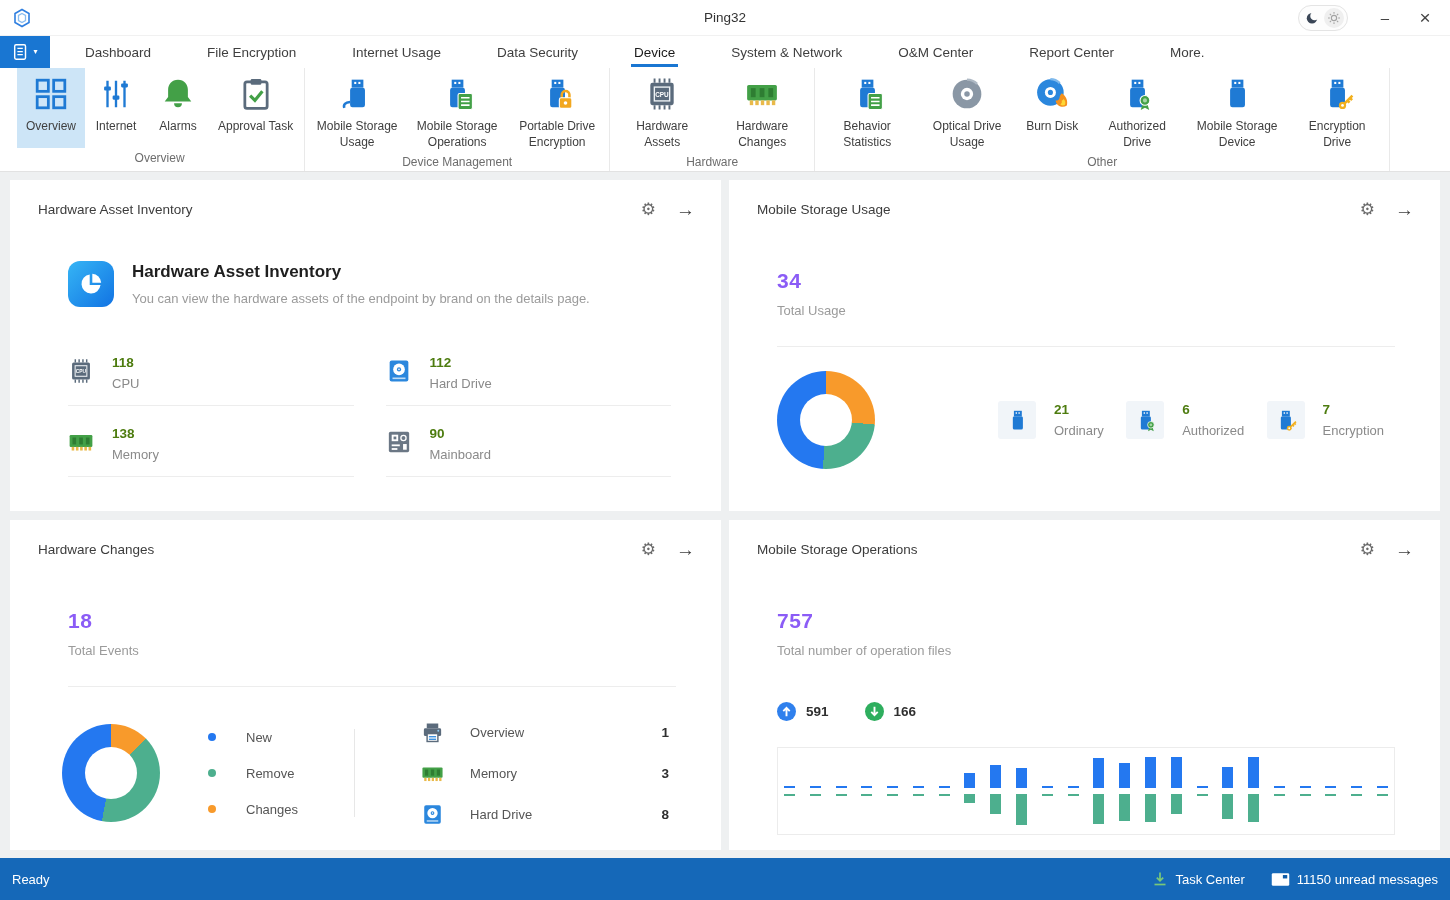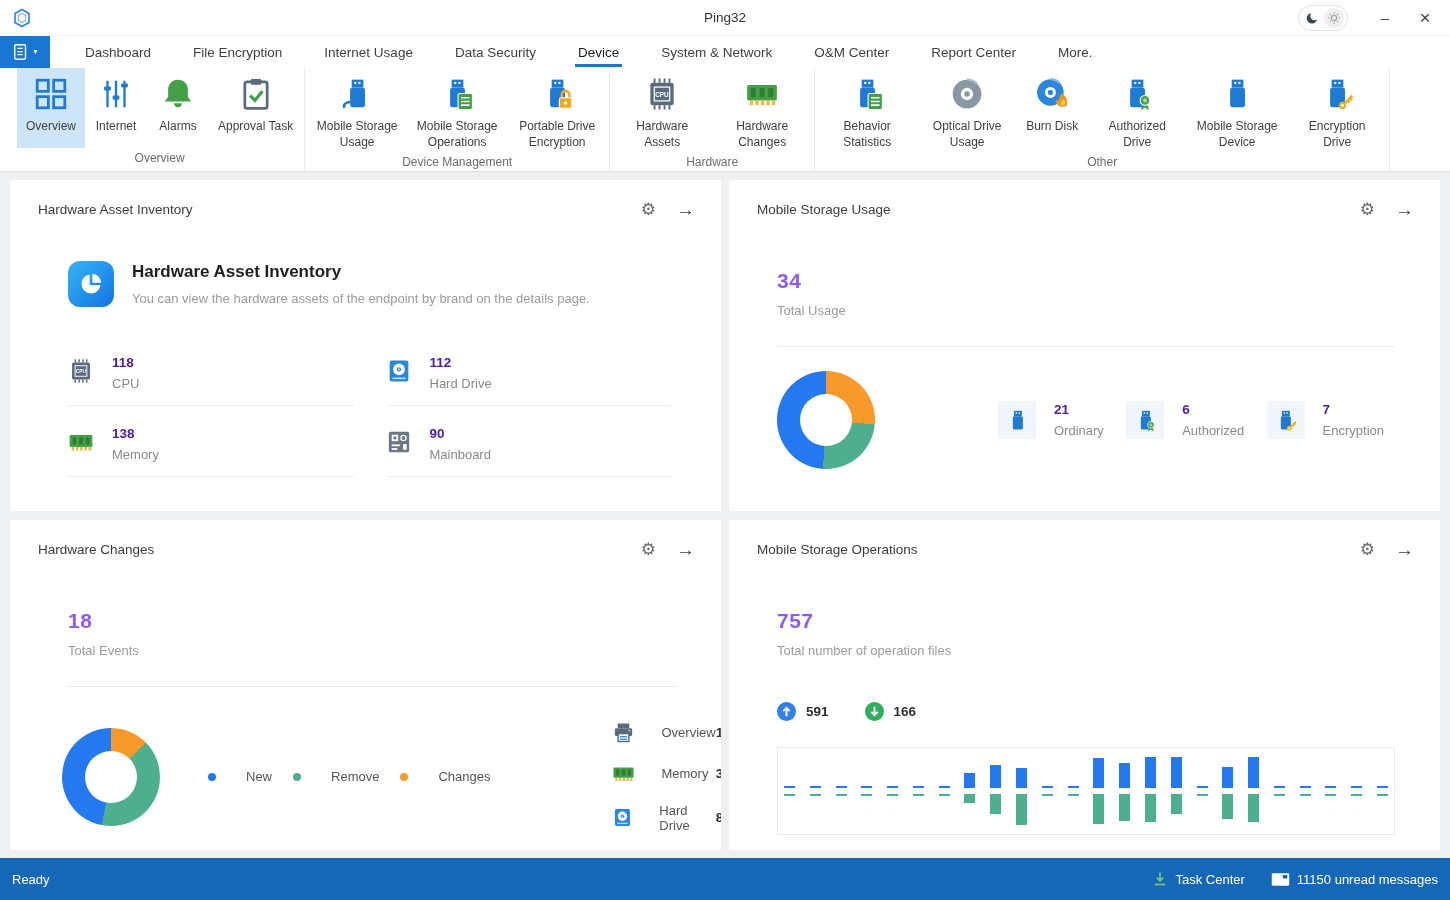--- a/index.html
+++ b/index.html
@@ -24,21 +24,21 @@
     font-size:15px; color:#444; cursor:default; }
   .win-btn.close { font-size:19px; }
 
   
   .menubar { height:32px; display:flex; align-items:stretch; background:#fff; flex:0 0 auto; }
   .app-menu-button { width:50px; background:#1976d2; display:flex; align-items:center;
     justify-content:center; gap:3px; }
   .app-menu-button .ami { width:18px; height:18px; }
   .app-menu-button svg { width:100%; height:100%; display:block; }
   .app-menu-button .caret { color:#fff; font-size:8px; line-height:1; }
-  .tabs { display:flex; margin-left:14px; }
+  .tabs { display:flex; margin-left:14px;gap:14px; }
   .tab { padding:0 21px; display:flex; align-items:center; font-size:13.5px; color:#3f3f3f; position:relative; }
   .tab.active { color:#1a1a1a; }
   .tab.active::after { content:""; position:absolute; left:18px; right:18px; bottom:1px;
     height:3px; background:#1976d2; }
 
   
   .ribbon { height:104px; background:#fff; border-bottom:1px solid #e2e2e2;
     display:flex; align-items:stretch; padding-left:15px; flex:0 0 auto; }
   .rgroup { display:flex; flex-direction:column; border-right:1px solid #e9e9e9; padding:0 2px; }
   .ritems { display:flex; align-items:stretch; flex:1 1 auto; }
@@ -68,21 +68,21 @@
   .hero-icon svg { width:26px; height:26px; }
   .hero-text { margin-left:18px; }
   .hero-title { font-size:17px; font-weight:bold; color:#1f1f1f; margin-top:1px; }
   .hero-desc { font-size:13px; color:#9b9b9b; margin-top:9px; }
   .inv-stats { margin:44px 50px 0 58px; display:grid; grid-template-columns:1fr 1fr;
     column-gap:32px; row-gap:16px; }
   .inv-item { display:flex; align-items:flex-start; padding:4px 0 14px; border-bottom:1px solid #ededed; }
   .inv-item .sicon { width:26px; height:26px; margin-top:3px; flex:0 0 auto; }
   .sicon svg { width:100%; height:100%; display:block; }
   .stext { margin-left:18px; }
-  .sval { font-size:13.5px; font-weight:bold; color:#4c1d95; }
+  .sval { font-size:13.5px; font-weight:bold; color:#4d7c0f; }
   .slab { font-size:13px; color:#8a8a8a; margin-top:6px; }
 
   
   .bignum { font-size:21px; font-weight:bold; color:#8b5cf6; margin:50px 0 0 48px; letter-spacing:.5px; }
   .bignum.ml58 { margin-left:58px; }
   .biglab { font-size:13px; color:#9b9b9b; margin:10px 0 0 48px; }
   .biglab.ml58 { margin-left:58px; }
   .divider { border-top:1px solid #ededed; margin:28px 45px 0 48px; }
   .divider.ml58 { margin-left:58px; }
 
@@ -94,21 +94,21 @@
   
   .mu-row { display:flex; align-items:center; margin:24px 40px 0 48px;gap:45px; }
   .mu-stats { flex:1 1 auto; display:flex; justify-content:space-between; margin-left:78px; padding-right:16px; }
   .mu-stat { display:flex; align-items:center; }
   .ibox { width:38px; height:38px; background:#f1f5f9; border-radius:3px; display:flex;
     align-items:center; justify-content:center; flex:0 0 auto; }
   .ibox svg { width:23px; height:23px; display:block; }
 
   
   .hc-row { display:flex; align-items:center; margin:34px 40px 0 52px; }
-  .legend { margin-left:48px; display:flex; gap:21px; }
+  .legend { margin-left:48px; display:flex; flex-direction:column; gap:21px; }
   .lg-item { display:flex; align-items:center; }
   .dot { width:8px; height:8px; border-radius:50%; flex:0 0 auto; }
   .lg-label { margin-left:30px; font-size:13px; color:#555; }
   .vdiv { width:1px; background:#e7e7e7; height:88px; margin-left:56px; }
   .hc-list { margin-left:66px; width:248px; display:flex; flex-direction:column; gap:18px; }
   .hc-item { display:flex; align-items:center; }
   .hc-item .sicon { width:23px; height:23px; }
   .hc-label { margin-left:26px; font-size:13px; color:#555; flex:1 1 auto; }
   .hc-val { font-size:13.5px; font-weight:bold; color:#2f2f2f; }
 

